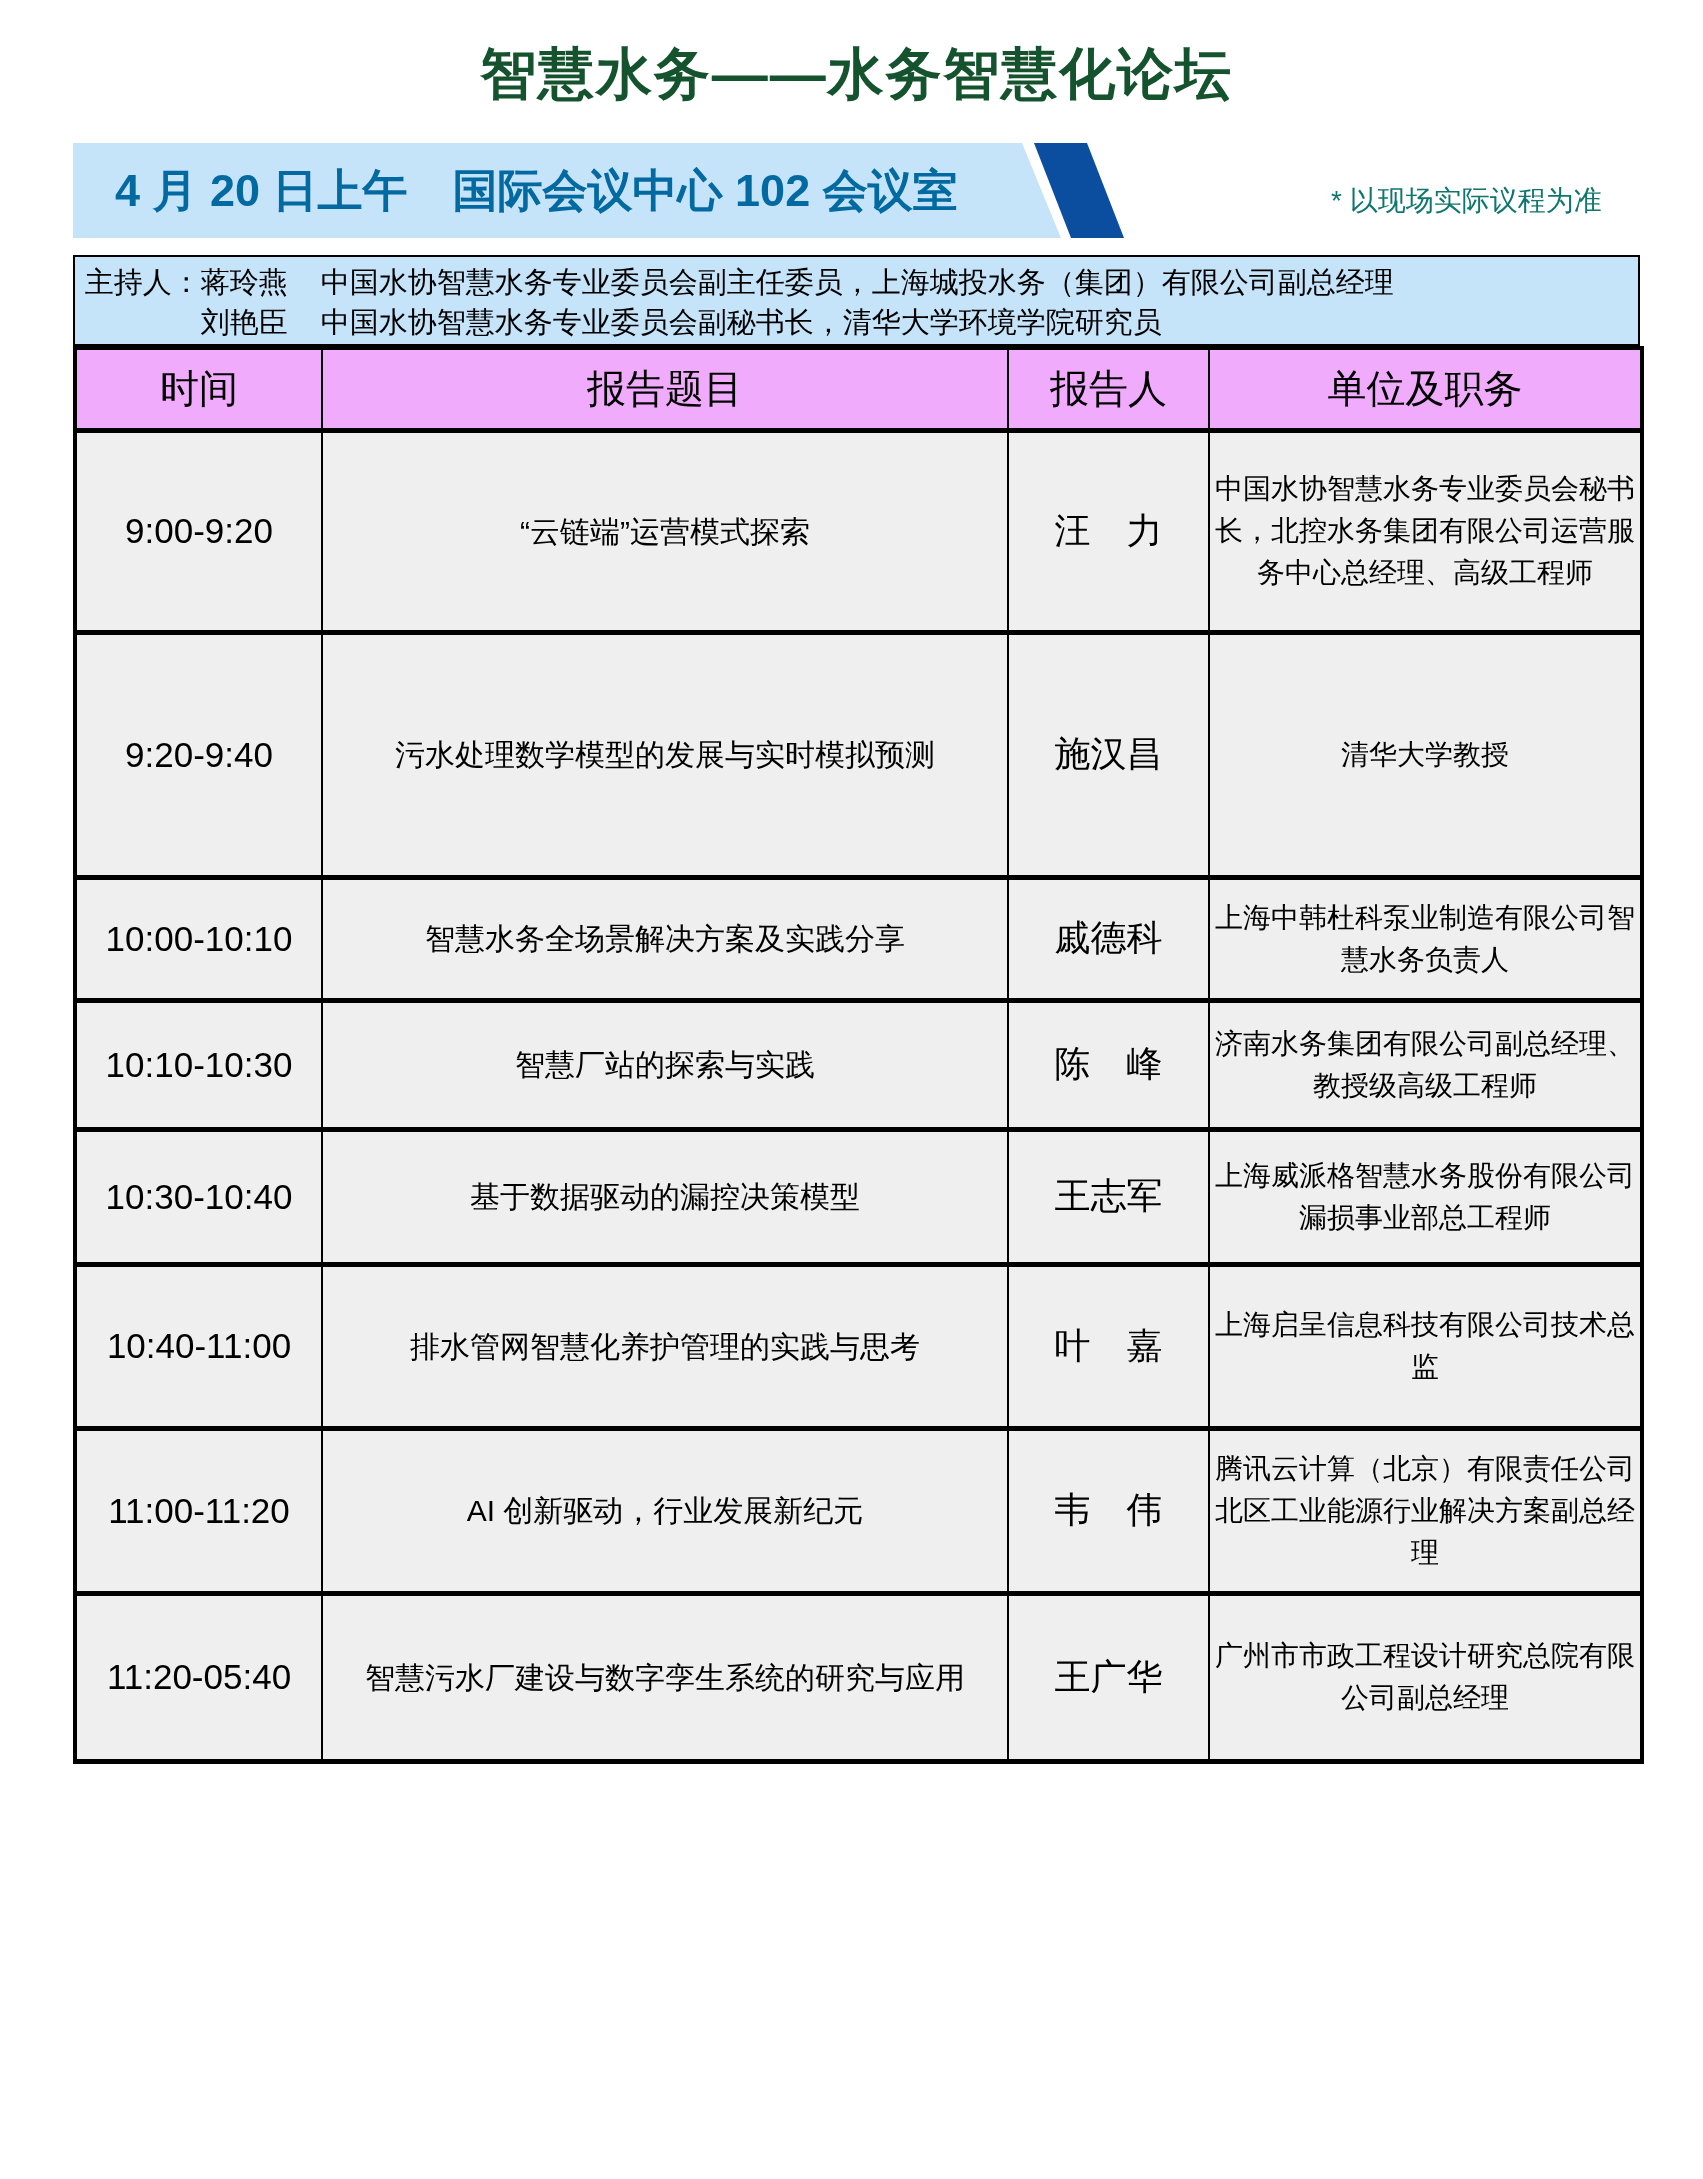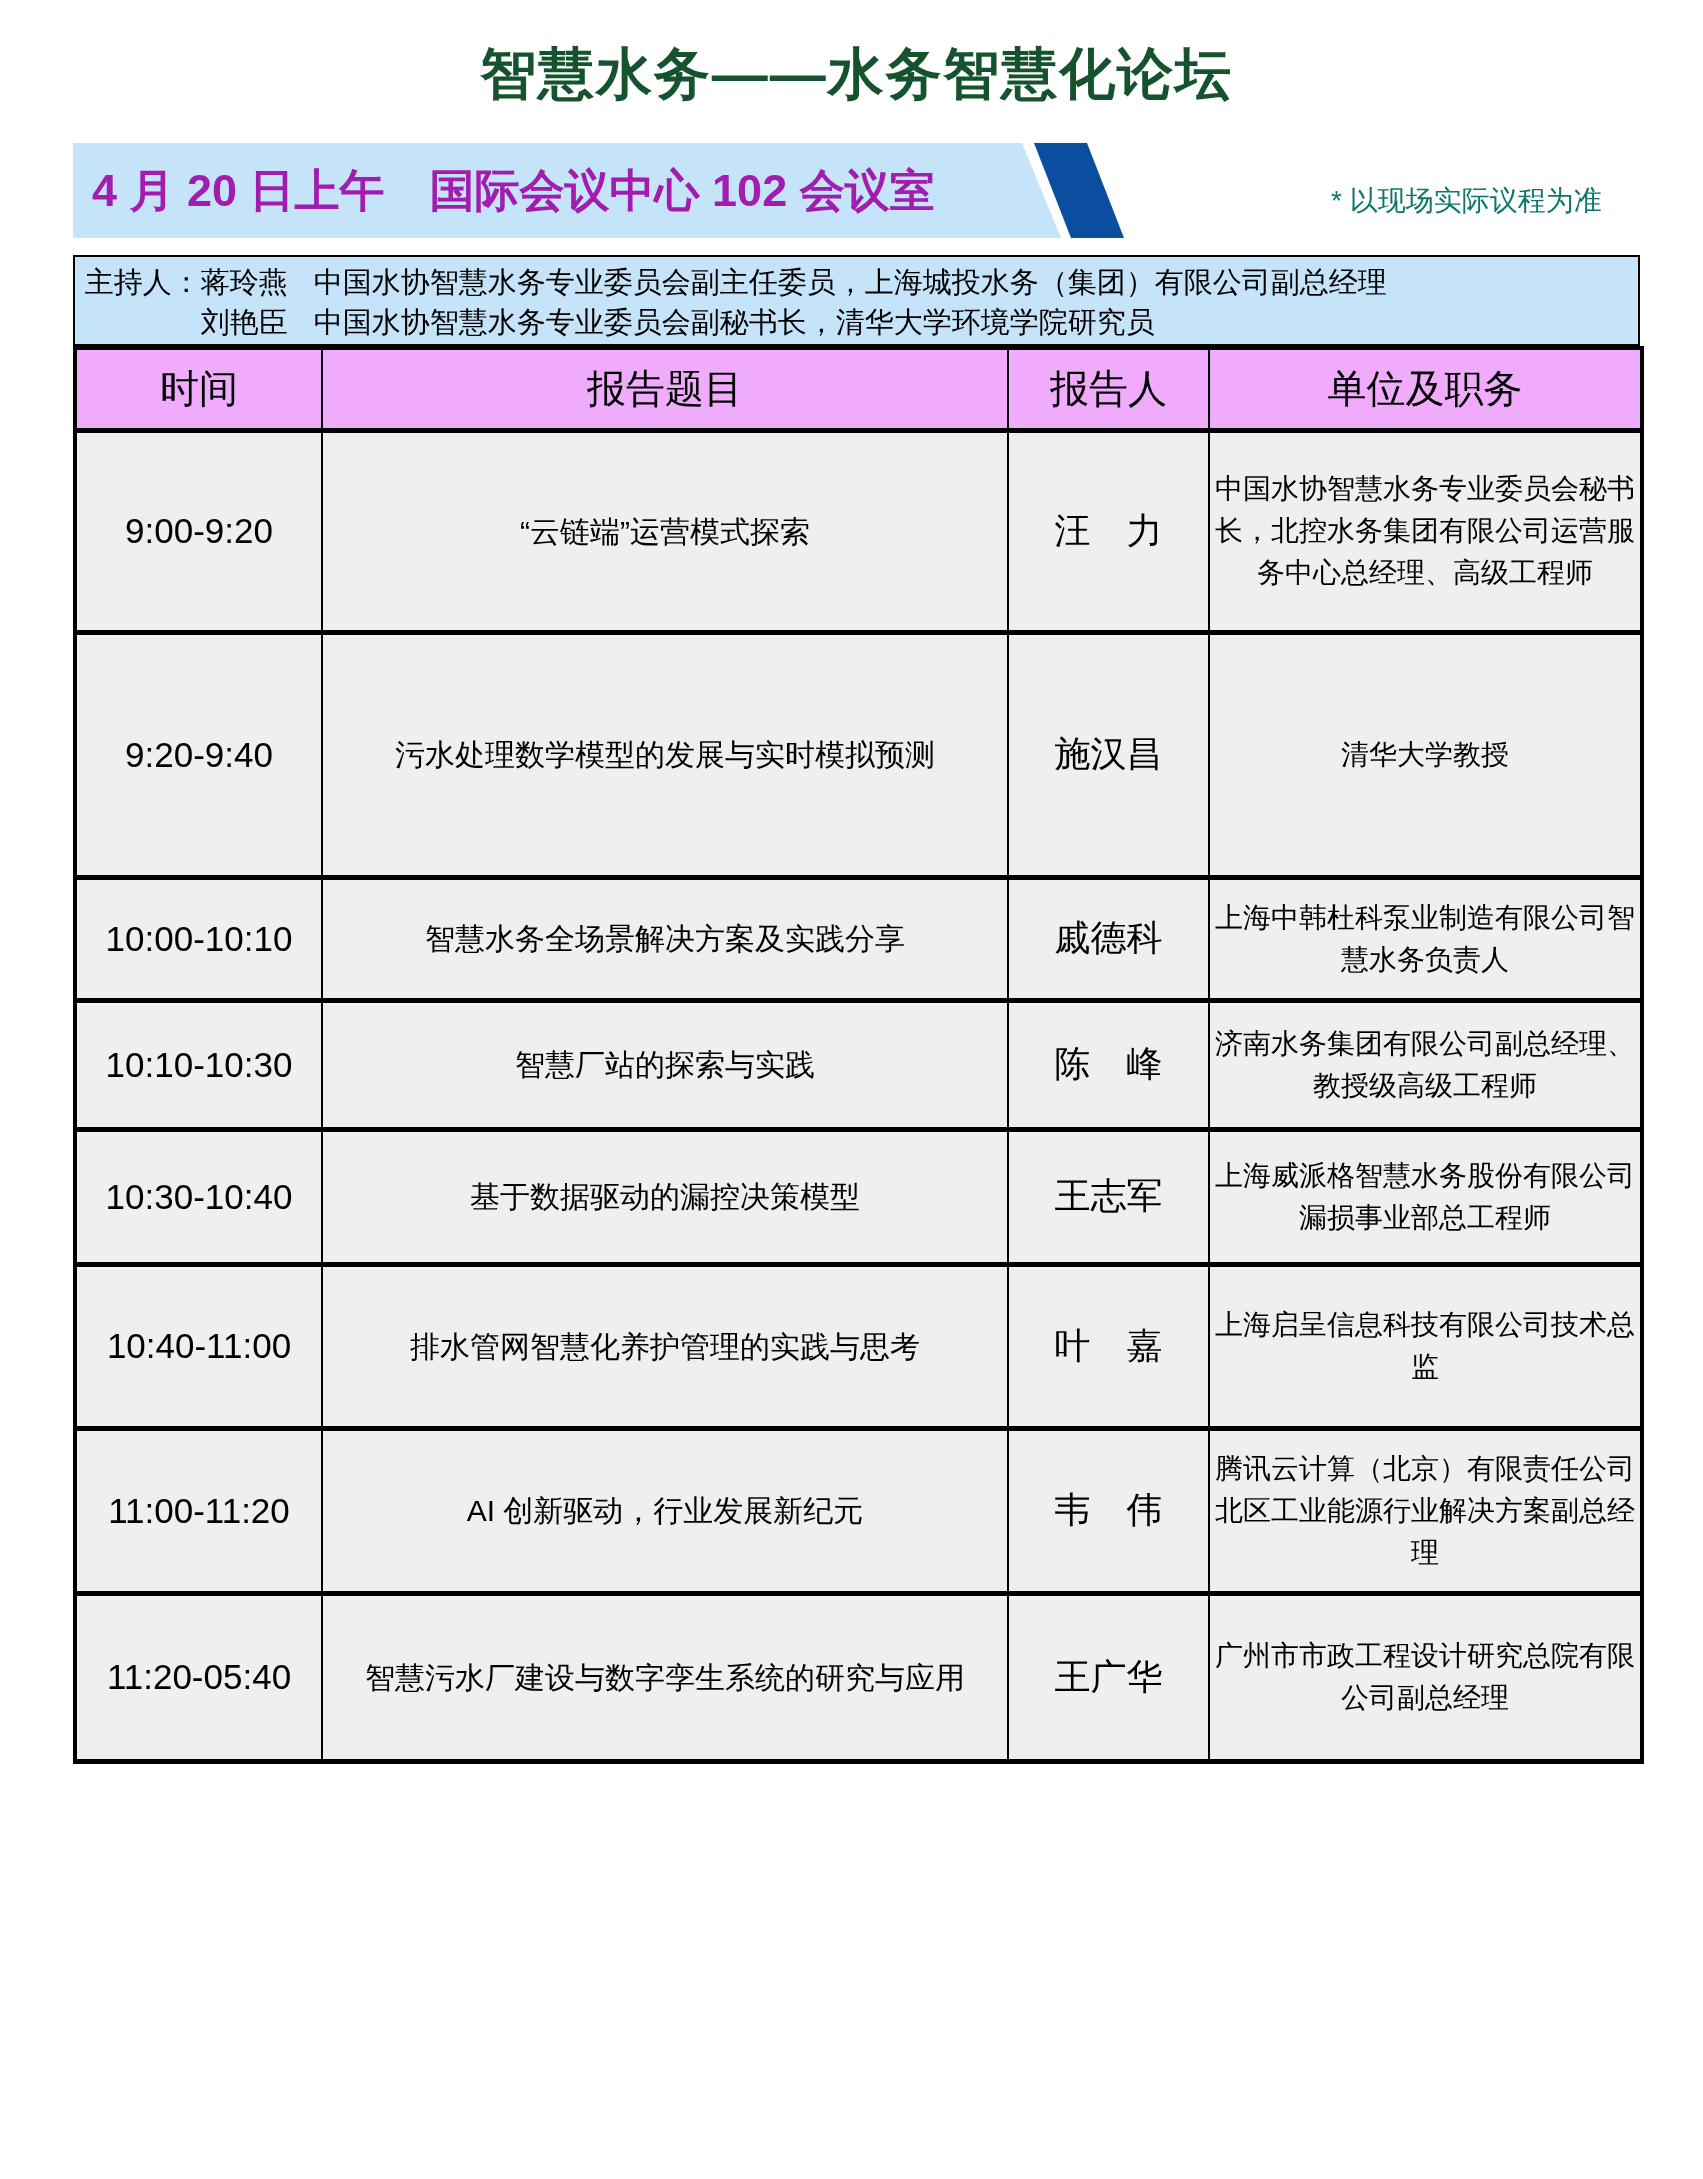--- a/index.html
+++ b/index.html
@@ -21,24 +21,24 @@
     margin:0;
   }
   
   .banner{
     position:absolute;left:73px;top:143px;width:1067px;height:95px;
     background:#c5e4f9;
     clip-path:polygon(0 0,949px 0,988px 100%,0 100%);
   }
   .banner-text{
     display:block;
-    padding-left:19px;
+    padding-left:42px;
     line-height:95px;
     font-size:45px;font-weight:bold;
-    color:#a21caf;
+    color:#0369a1;
     white-space:nowrap;
   }
   .banner-stripe{
     position:absolute;left:73px;top:143px;width:1067px;height:95px;
     background:#0b4d9e;
     clip-path:polygon(961px 0,1014px 0,1051px 100%,998px 100%);
   }
   .agenda-note{
     position:absolute;left:1331px;top:182px;
     font-size:28px;color:#0f766e;
@@ -48,21 +48,21 @@
   .hosts-box{
     position:absolute;left:73px;top:255px;width:1567px;height:91px;
     box-sizing:border-box;
     background:#c5e4f9;
     border:2.9px solid #000;
     padding:4.9px 9.7px 0 9.7px;
     font-size:29px;line-height:40px;
   }
   .host-line{white-space:nowrap;}
   .host-line.second{padding-left:116px;}
-  .host-name{display:inline-block;margin-right:26px;}
+  .host-name{display:inline-block;margin-right:33px;}
   
   table.agenda{
     position:absolute;left:73px;top:346px;width:1567px;
     border-collapse:collapse;
     table-layout:fixed;
     border:4.9px solid #000;
   }
   table.agenda col.c-time{width:247px;}
   table.agenda col.c-topic{width:686px;}
   table.agenda col.c-speaker{width:201px;}

